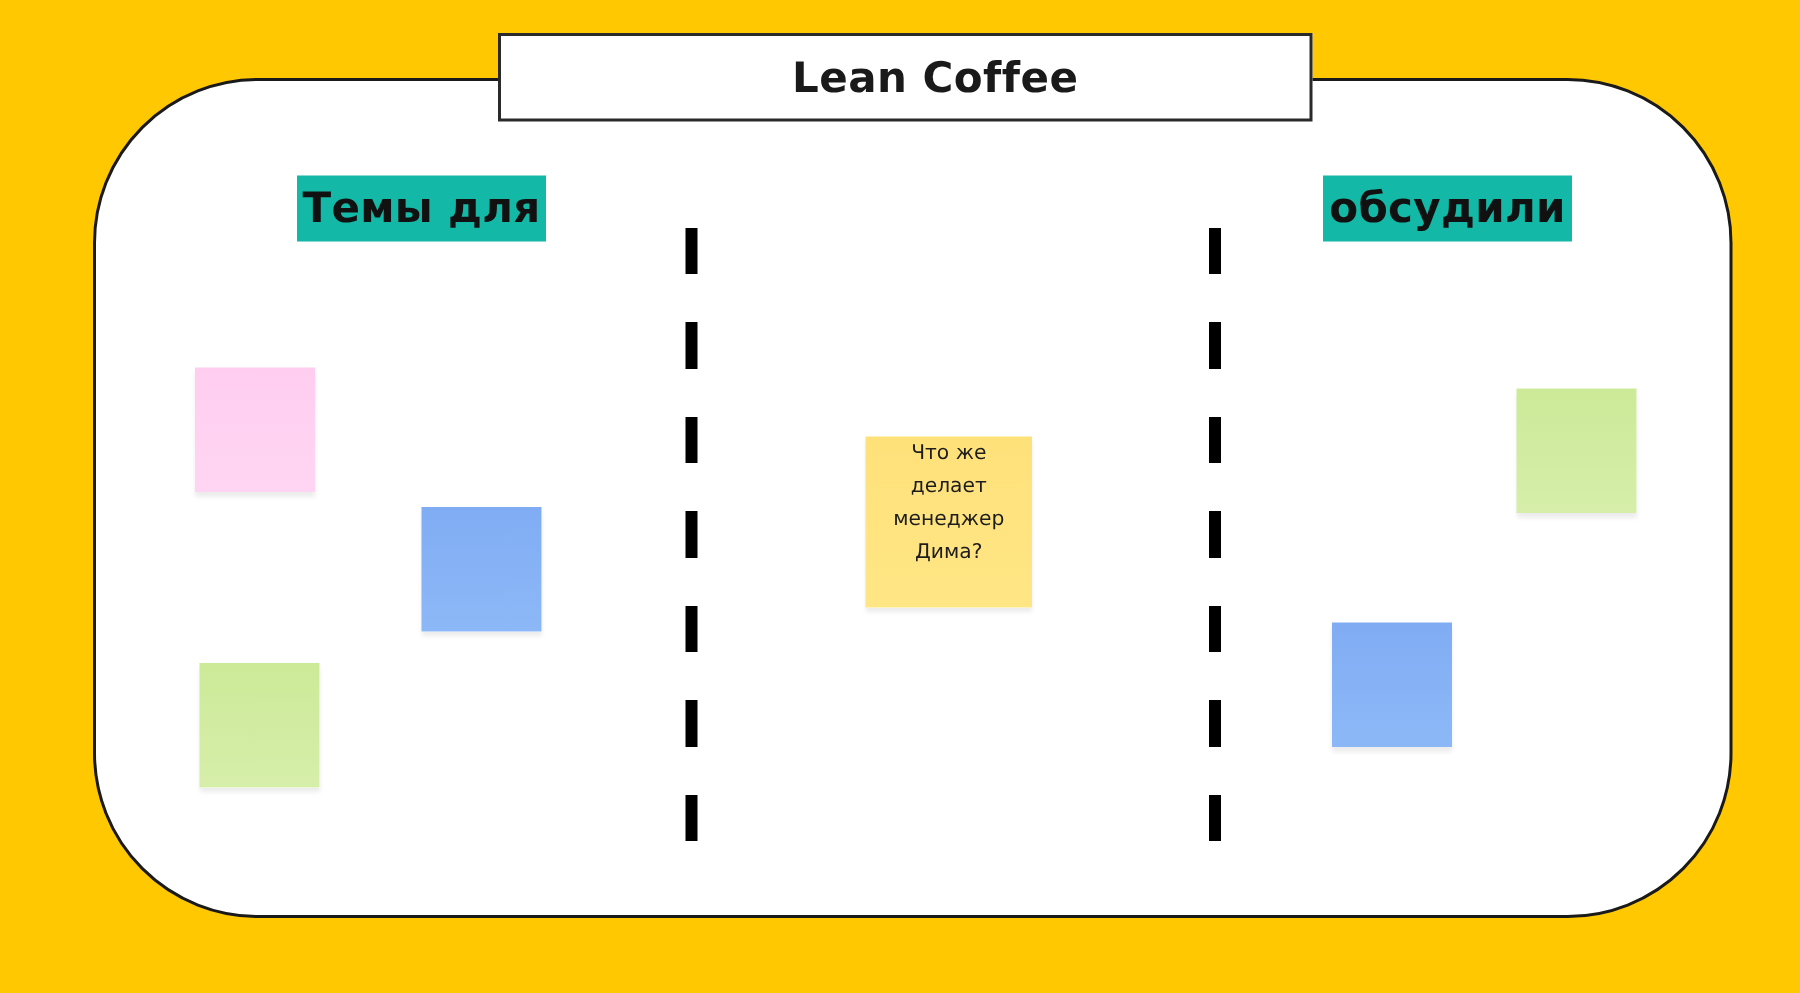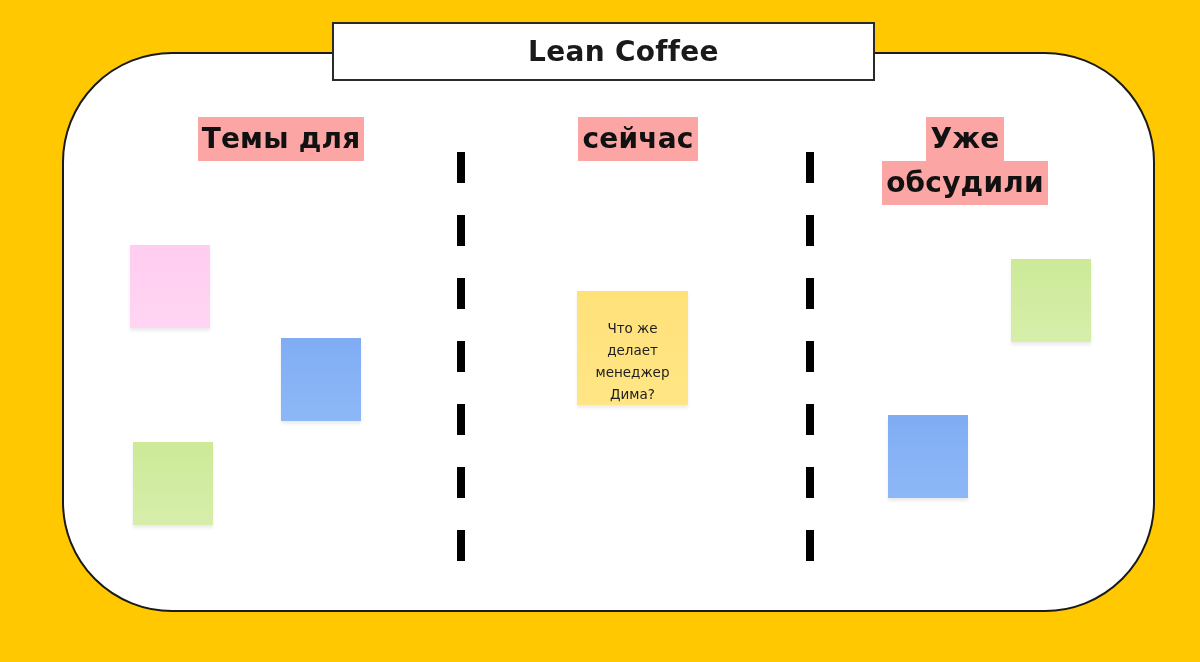--- a/index.html
+++ b/index.html
@@ -36,21 +36,21 @@
       color: #1a1a1a;
       letter-spacing: 0.3px;
     }
     .col-heading {
       position: absolute;
       display: flex; flex-direction: column; align-items: center;
       z-index: 1;
     }
     .col-heading span {
       display: inline-block;
-      background: #fca5a5;
+      background: #14b8a6;
       font-family: "DejaVu Sans", sans-serif;
       font-weight: bold;
       font-size: 28px;
       line-height: 44px;
       color: #111;
       padding: 0 4px;
       letter-spacing: 0.2px;
     }
     .divider {
       position: absolute;
@@ -63,21 +63,21 @@
         transparent 31px, transparent 63px
       );
     }
     .sticky {
       position: absolute;
       width: 80px; height: 83px;
       box-shadow: 0 3px 3px rgba(0,0,0,0.08);
     }
     .sticky.text-note {
       width: 111px; height: 114px;
-      display: flex; align-items: flex-end; justify-content: center;
+      display: flex; align-items: flex-start; justify-content: center;
       text-align: center;
     }
     .sticky-text {
       font-family: "DejaVu Sans", sans-serif;
       font-size: 13.5px;
       line-height: 22px;
       color: #1d1d1d;
       white-space: pre-line;
     }
   </style>
@@ -87,24 +87,22 @@
 <div class="board"></div>
 
 <div class="title-box">
   <span class="title-text">Lean Coffee</span>
 </div>
 
 <div class="col-heading" style="left:166px; top:117px; width:230px;">
   <span>Темы для</span>
 </div>
 <div class="col-heading" style="left:523px; top:117px; width:230px;">
-  <span>сейчас</span>
 </div>
 <div class="col-heading" style="left:850px; top:117px; width:230px;">
-  <span>Уже</span>
   <span>обсудили</span>
 </div>
 
 <div class="divider" style="left:457px;"></div>
 <div class="divider" style="left:806px;"></div>
 
 <div class="sticky" style="left:130px; top:245px; background:linear-gradient(#FFCDF0,#FFD5F3);"></div>
 <div class="sticky" style="left:281px; top:338px; background:linear-gradient(#80ACF4,#8DB8F7);"></div>
 <div class="sticky" style="left:133px; top:442px; background:linear-gradient(#CCEA98,#D6EEAA);"></div>
 

